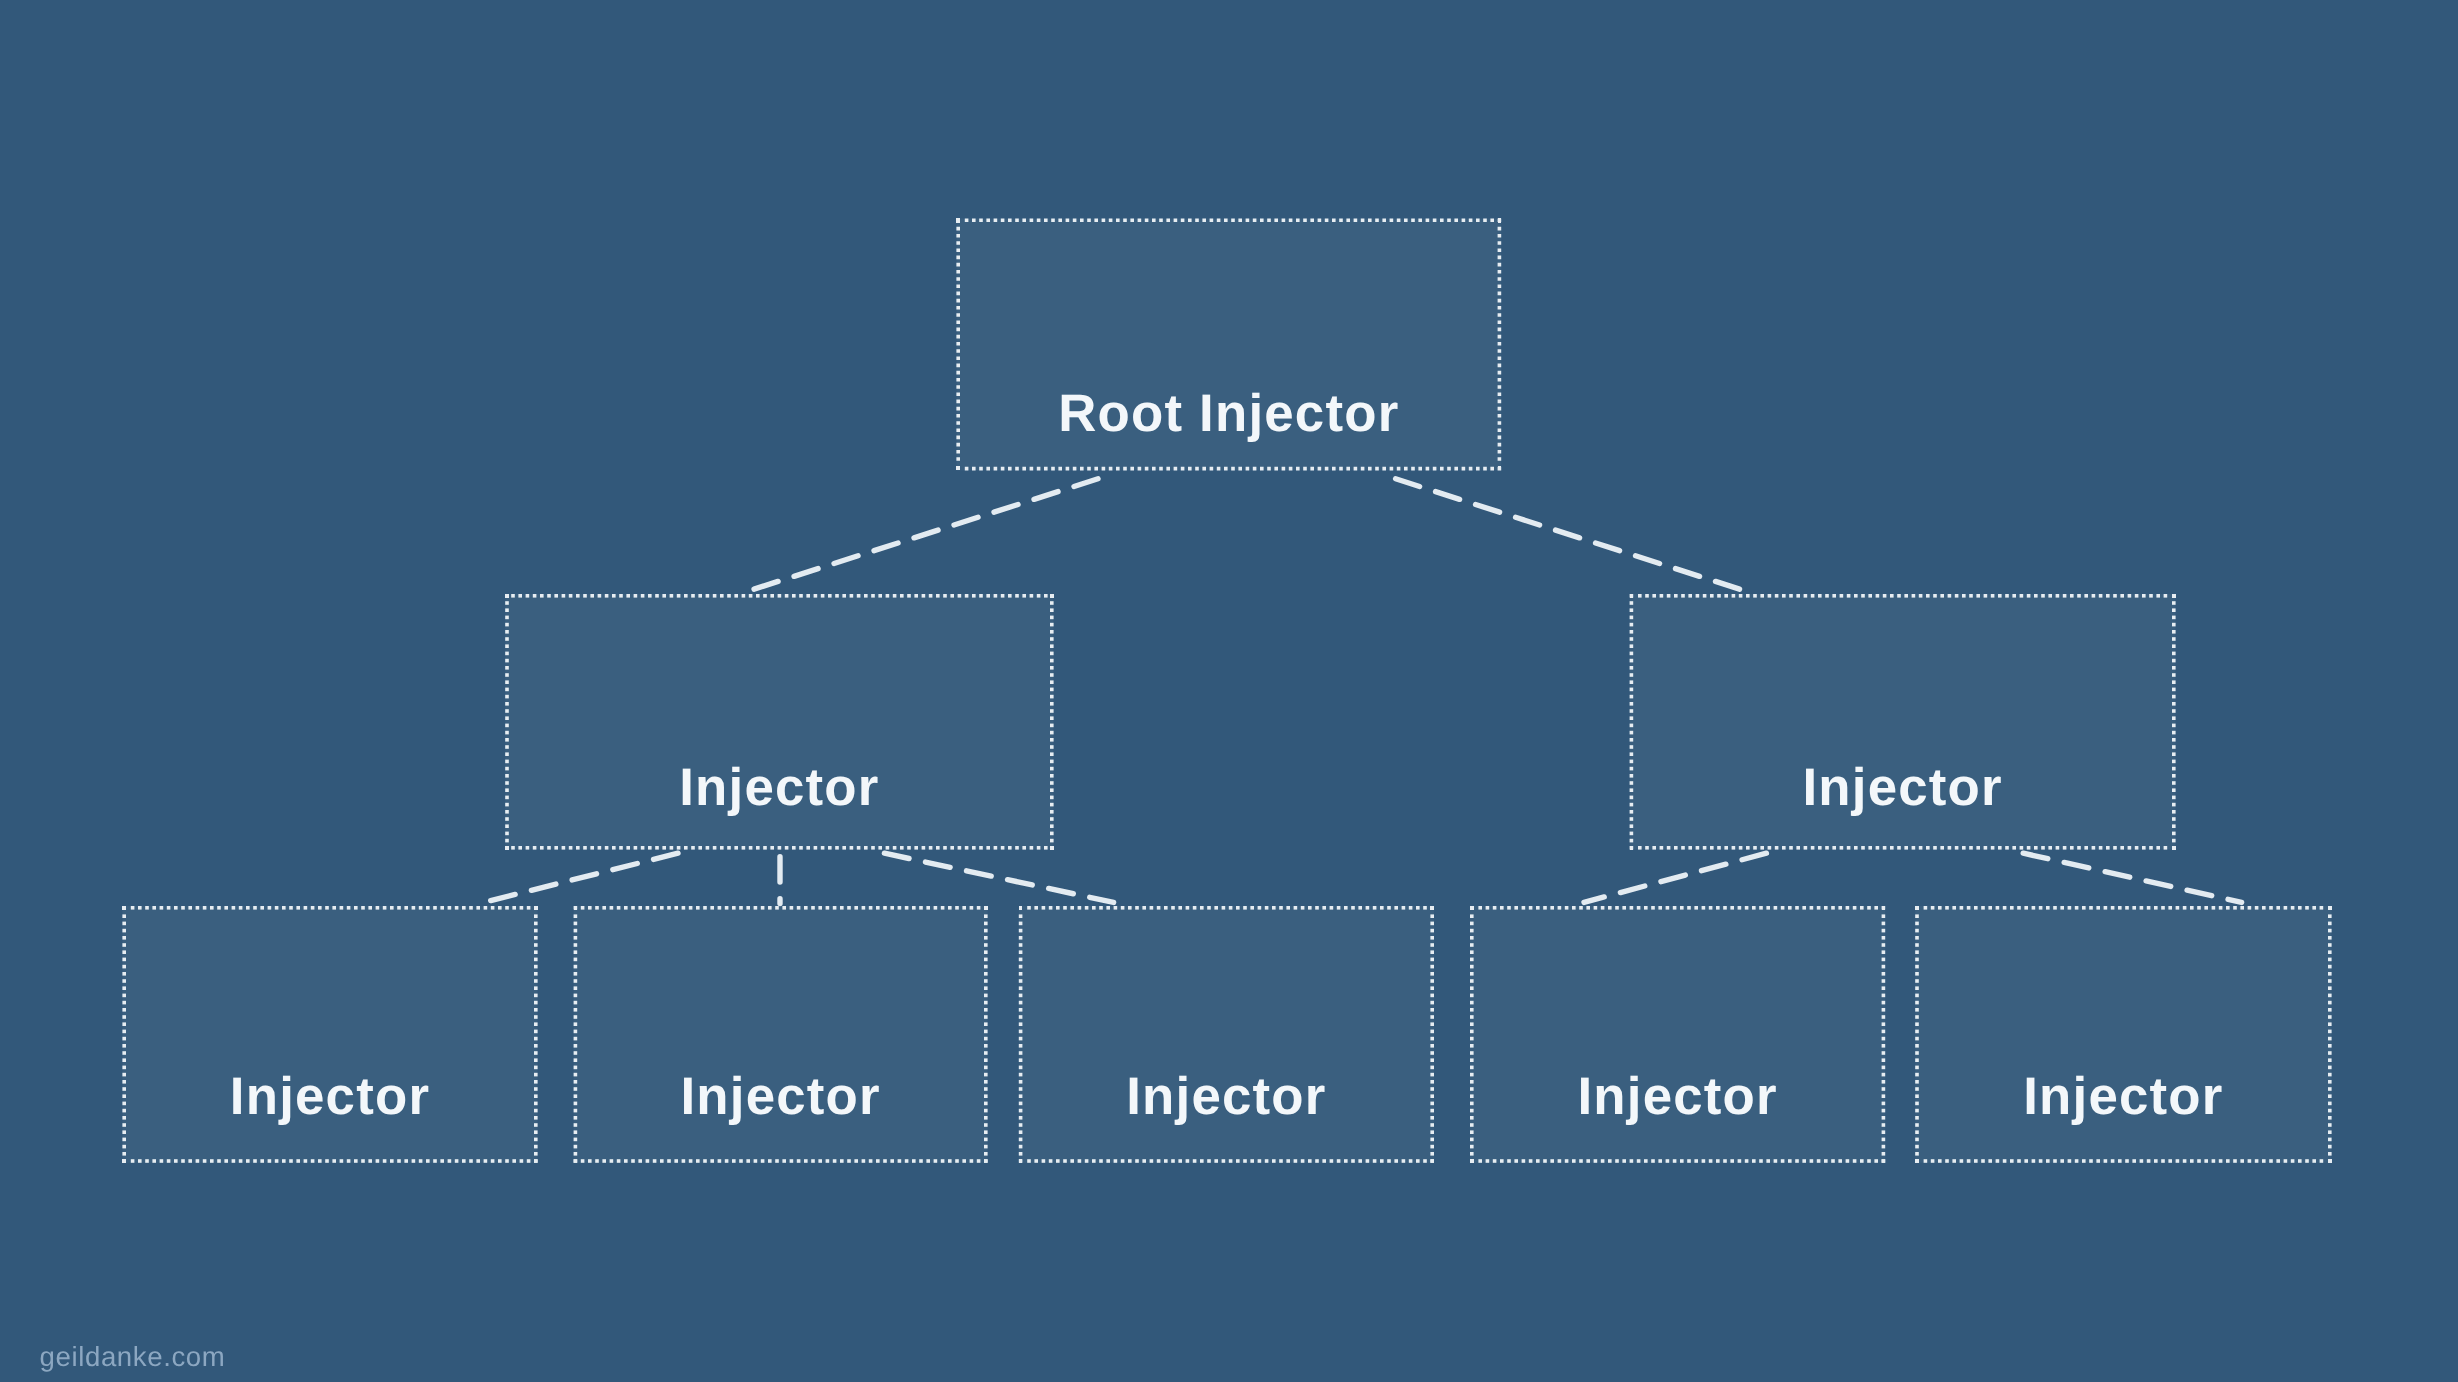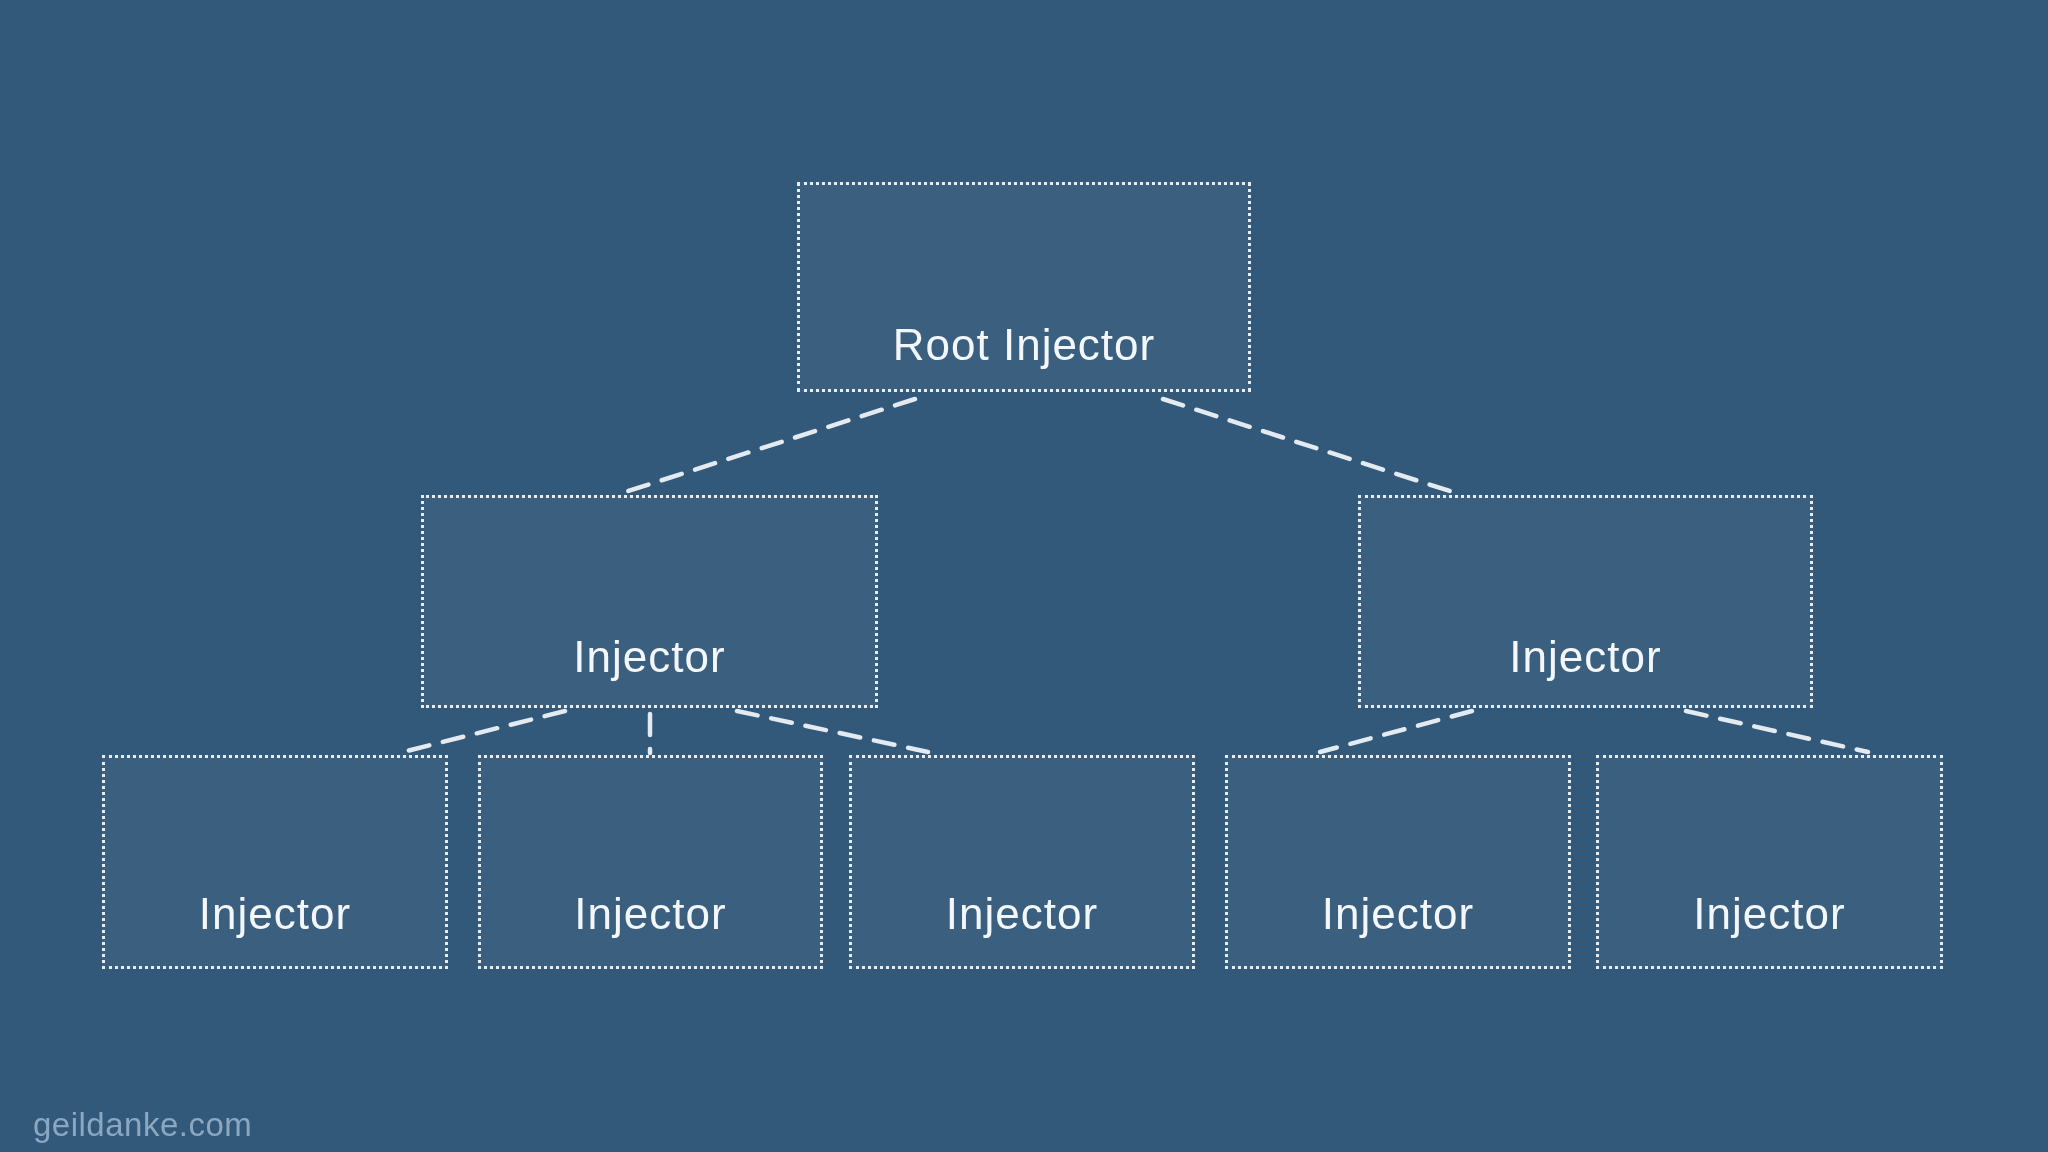--- a/index.html
+++ b/index.html
@@ -29,42 +29,42 @@
   .node {
     position: absolute;
     z-index: 2;
     border: 3px dotted var(--box-border);
     background: var(--box-fill);
     display: flex;
     align-items: flex-end;
     justify-content: center;
     color: var(--label);
     font-size: 44px;
-    font-weight: 400;
+    font-weight: 700;
     letter-spacing: 1px;
   }
   .node .label { line-height: 1.1; }
   .node-root   { left: 797px;  top: 182px; width: 454px; height: 210px; }
   .node-root .label   { padding-bottom: 20px; }
   .node-mid    { top: 495px; height: 213px; }
   .node-mid .label    { padding-bottom: 24px; }
   .node-mid-left  { left: 421px;  width: 457px; }
   .node-mid-right { left: 1358px; width: 455px; }
   .node-leaf   { top: 755px; height: 214px; }
   .node-leaf .label   { padding-bottom: 28px; }
   .node-leaf-1 { left: 102px;  width: 346px; }
   .node-leaf-2 { left: 478px;  width: 345px; }
   .node-leaf-3 { left: 849px;  width: 346px; }
   .node-leaf-4 { left: 1225px; width: 346px; }
   .node-leaf-5 { left: 1596px; width: 347px; }
   .footer-text {
     position: absolute;
     z-index: 2;
     bottom: 8px;
-    font-size: 33px;
+    font-size: 23px;
     font-weight: 400;
     letter-spacing: 0.5px;
     color: var(--footer);
     text-align: right;
   }
   .footer-left  { left: 33px; }
   .footer-right { right: 28px; }
   line.dash {
     stroke: var(--line);
     stroke-width: 4.5;

